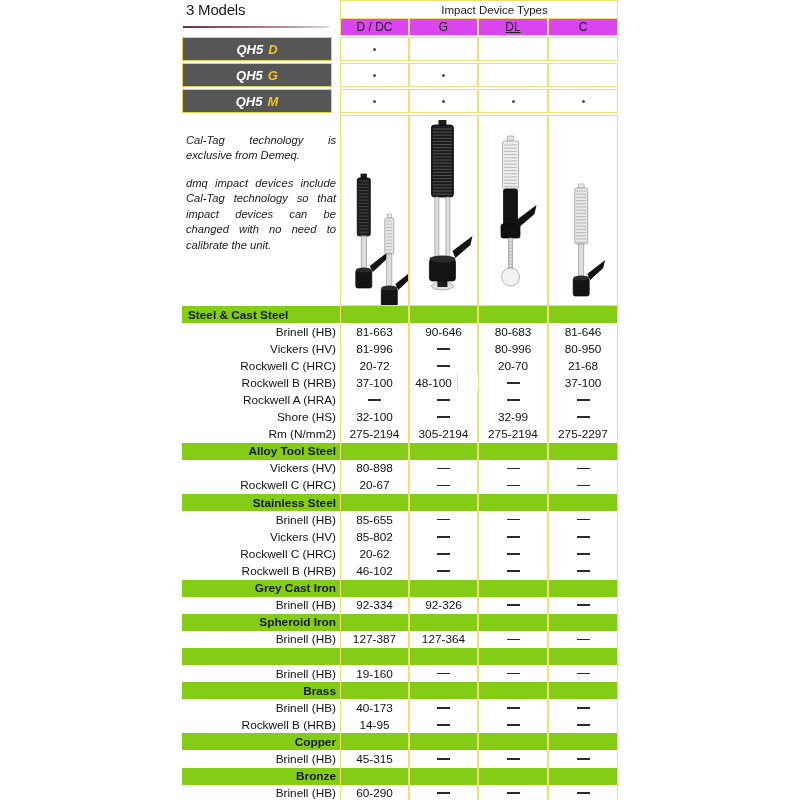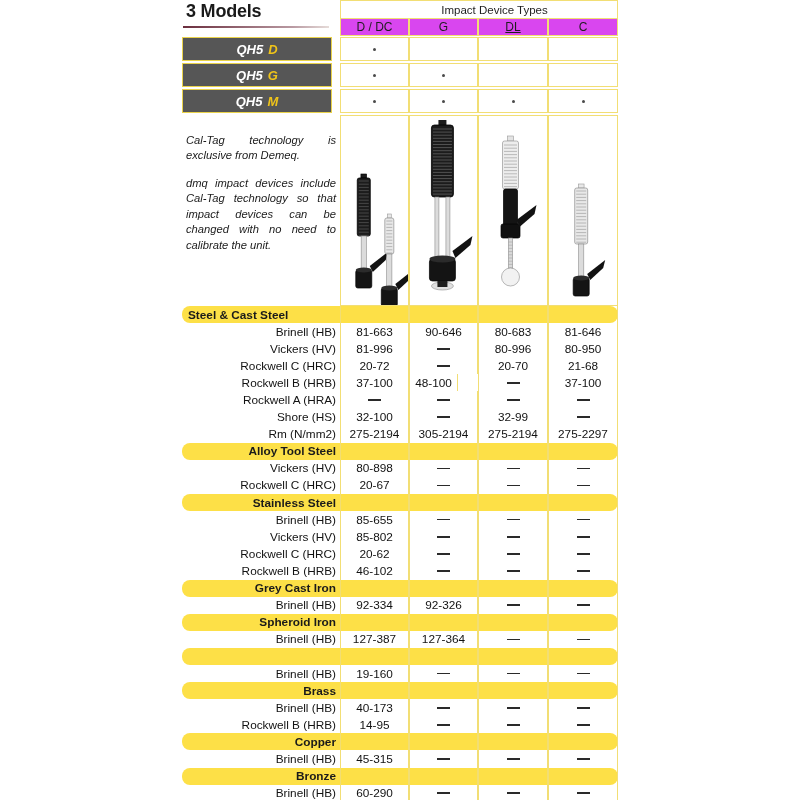--- a/index.html
+++ b/index.html
@@ -12,21 +12,21 @@
   .sheet{position:absolute;left:182px;top:0;width:436px;height:800px;}
 
   
   .matrix{position:relative;width:436px;height:115px;}
 
   .title-cell{
     position:absolute;left:0;top:0;width:150px;height:36px;
   }
   .title-text{
     position:absolute;left:4px;top:1px;
-    font-size:18px;font-weight:bold;color:#1a1a1a;letter-spacing:-0.2px;
+    font-size:15px;font-weight:normal;color:#1a1a1a;letter-spacing:-0.2px;
   }
   .title-rule{
     position:absolute;left:1px;top:26px;width:146px;height:2px;
     background:linear-gradient(to right,#6b2e3e,#b99aa2 75%,#e6dcd9);
   }
 
   .hdr-group{
     position:absolute;left:158px;top:0;width:278px;height:18px;
     border:1px solid #f2de74;border-bottom:none;box-sizing:border-box;
     display:flex;align-items:center;justify-content:center;
@@ -66,21 +66,21 @@
   .dev-cell{
     position:absolute;top:0;height:191px;
     border:1px solid #f2de74;box-sizing:border-box;background:#fff;
     overflow:hidden;
   }
   .dev-cell svg{position:absolute;left:0;top:0;}
 
   
   .dtable{position:relative;width:436px;}
   .drow{position:relative;height:17.1px;}
-  .sec{background:#fde047;border-radius:8px;}
+  .sec{background:#84cc16;}
   .sec .lbl{
     font-weight:bold;color:#1a1a1a;
   }
   .lbl{
     position:absolute;left:0;top:0;width:158px;height:100%;
     display:flex;align-items:center;
     font-size:11.8px;color:#121212;box-sizing:border-box;padding-right:4px;
   }
   .lbl.r{justify-content:flex-end;}
   .lbl.l{justify-content:flex-start;padding-left:6px;}

